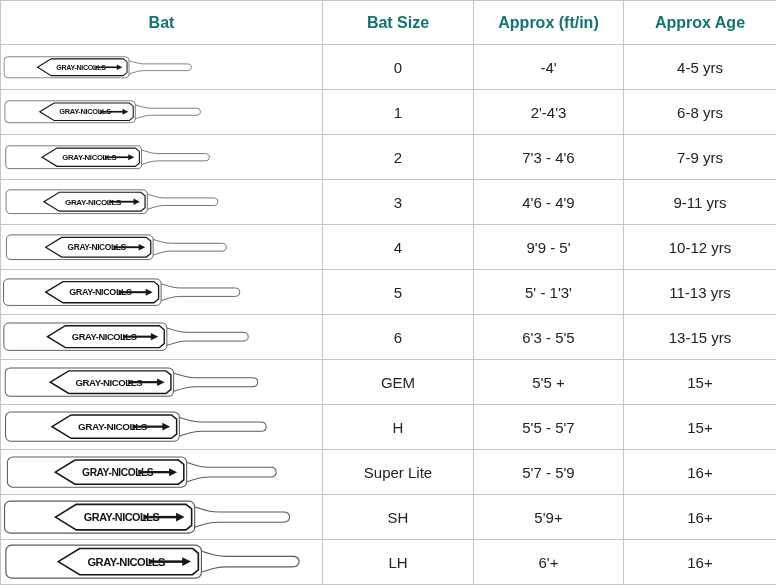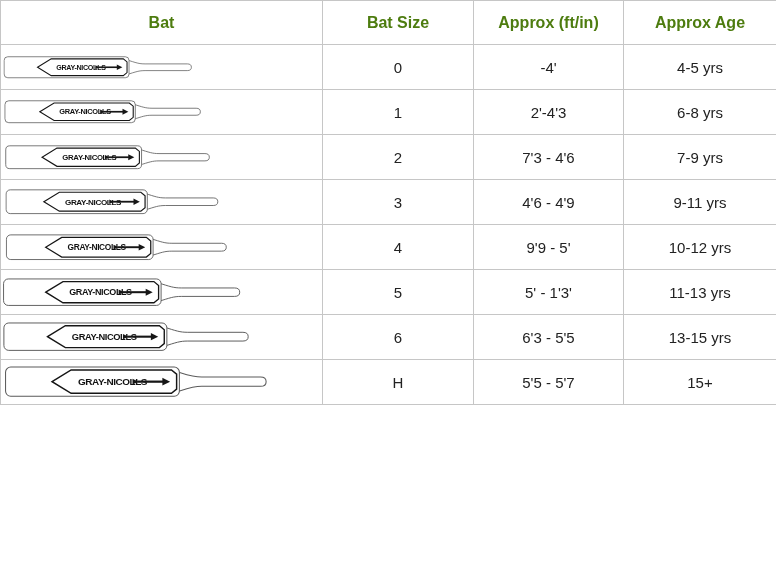--- a/index.html
+++ b/index.html
@@ -10,21 +10,21 @@
   table.size-guide{
     border-collapse:collapse;table-layout:fixed;width:776px;
   }
   table.size-guide th,
   table.size-guide td{
     border:1px solid #c6c6c6;
     text-align:center;vertical-align:middle;
     padding:0;font-size:15px;overflow:hidden;white-space:nowrap;
   }
   table.size-guide th{
-    height:43px;font-weight:bold;font-size:16px;color:#4d7c0f;
+    height:43px;font-weight:bold;font-size:16px;color:#0f766e;
   }
   table.size-guide td{height:44px;color:#222;}
   td.bat-cell{text-align:left;padding-left:8px;}
   svg.bat-svg{display:block;}
   .bat-logo-text{
     font-family:"Liberation Sans",sans-serif;
     font-weight:bold;font-size:11.5px;letter-spacing:-0.5px;
     fill:#111;
   }
 </style>
@@ -133,22 +133,62 @@
         <svg class="bat-svg" viewBox="0 0 311 37" width="256" height="30">
             <use href="#bat-symbol"></use>
           </svg>
       </td>
       <td>6</td>
       <td>6'3 - 5'5</td>
       <td>13-15 yrs</td>
     </tr>
     <tr>
       <td class="bat-cell">
+        <svg class="bat-svg" viewBox="0 0 311 37" width="267" height="31">
+            <use href="#bat-symbol"></use>
+          </svg>
+      </td>
+      <td>GEM</td>
+      <td>5'5 +</td>
+      <td>15+</td>
+    </tr>
+    <tr>
+      <td class="bat-cell">
         <svg class="bat-svg" viewBox="0 0 311 37" width="276" height="32">
             <use href="#bat-symbol"></use>
           </svg>
       </td>
       <td>H</td>
       <td>5'5 - 5'7</td>
       <td>15+</td>
     </tr>
+    <tr>
+      <td class="bat-cell">
+        <svg class="bat-svg" viewBox="0 0 311 37" width="288" height="33">
+            <use href="#bat-symbol"></use>
+          </svg>
+      </td>
+      <td>Super Lite</td>
+      <td>5'7 - 5'9</td>
+      <td>16+</td>
+    </tr>
+    <tr>
+      <td class="bat-cell">
+        <svg class="bat-svg" viewBox="0 0 311 37" width="299" height="35">
+            <use href="#bat-symbol"></use>
+          </svg>
+      </td>
+      <td>SH</td>
+      <td>5'9+</td>
+      <td>16+</td>
+    </tr>
+    <tr>
+      <td class="bat-cell">
+        <svg class="bat-svg" viewBox="0 0 311 37" width="310" height="36">
+            <use href="#bat-symbol"></use>
+          </svg>
+      </td>
+      <td>LH</td>
+      <td>6'+</td>
+      <td>16+</td>
+    </tr>
   </tbody>
 </table>
 
 </body></html>

